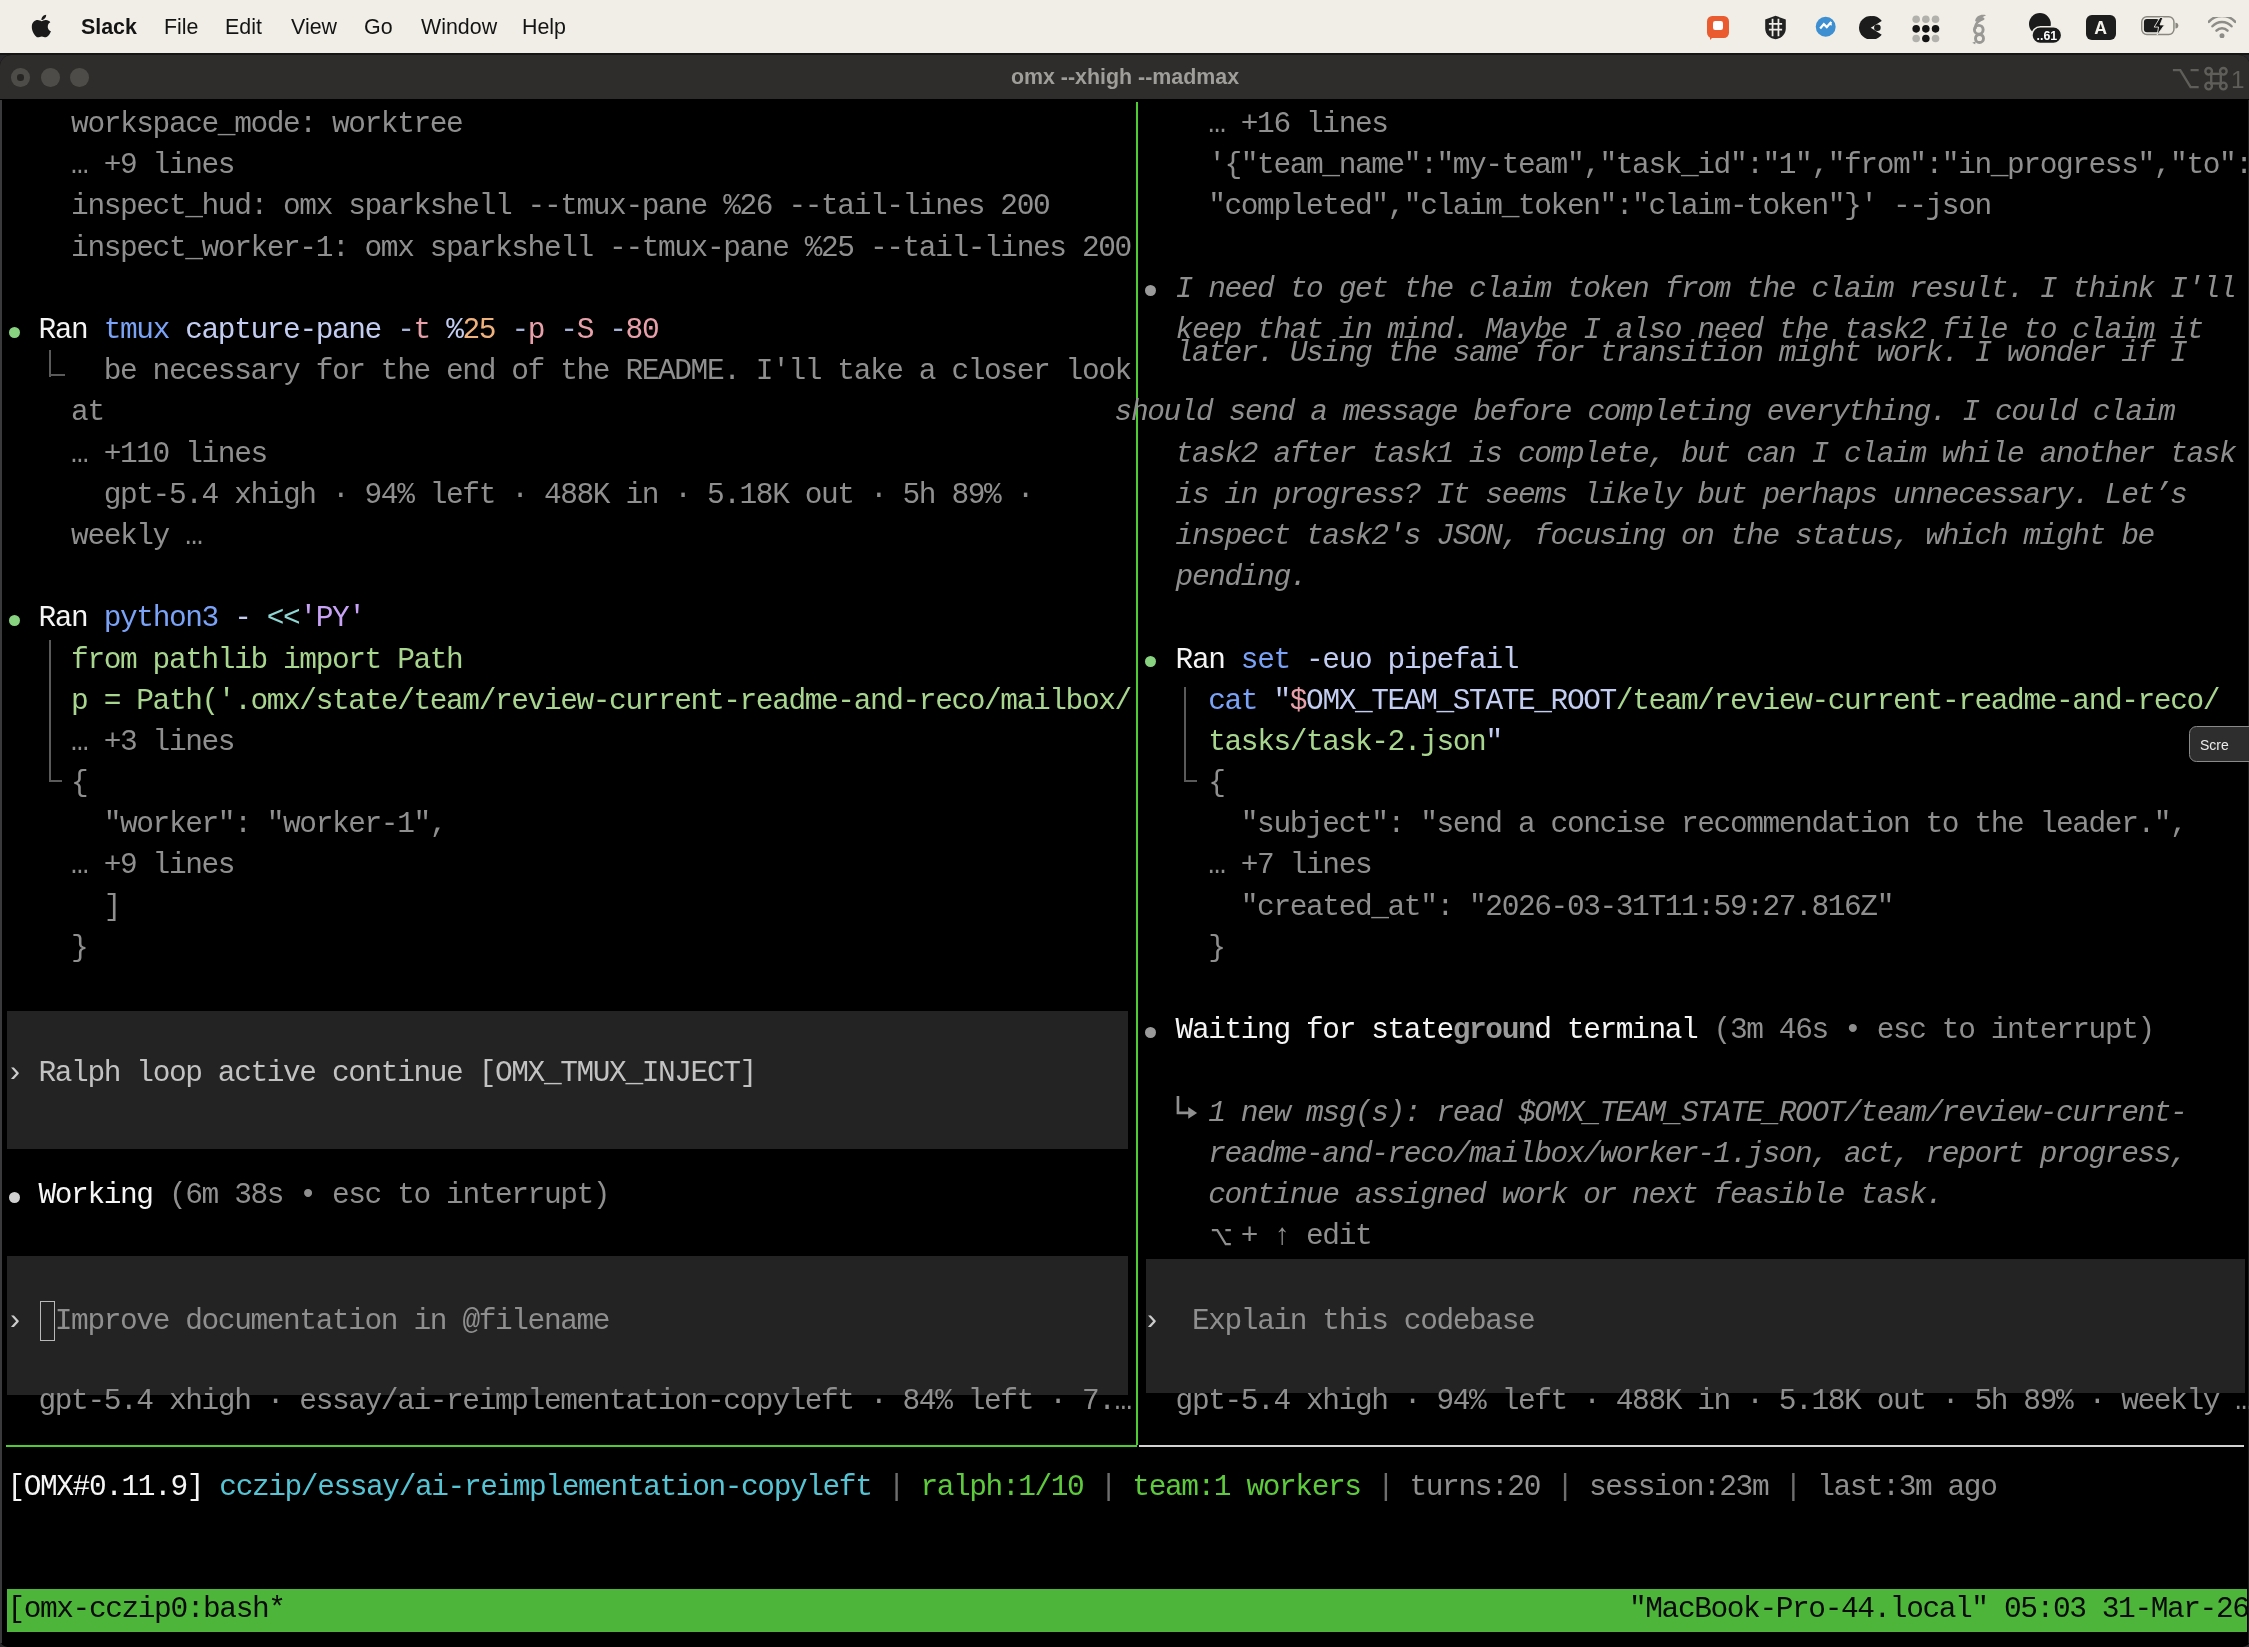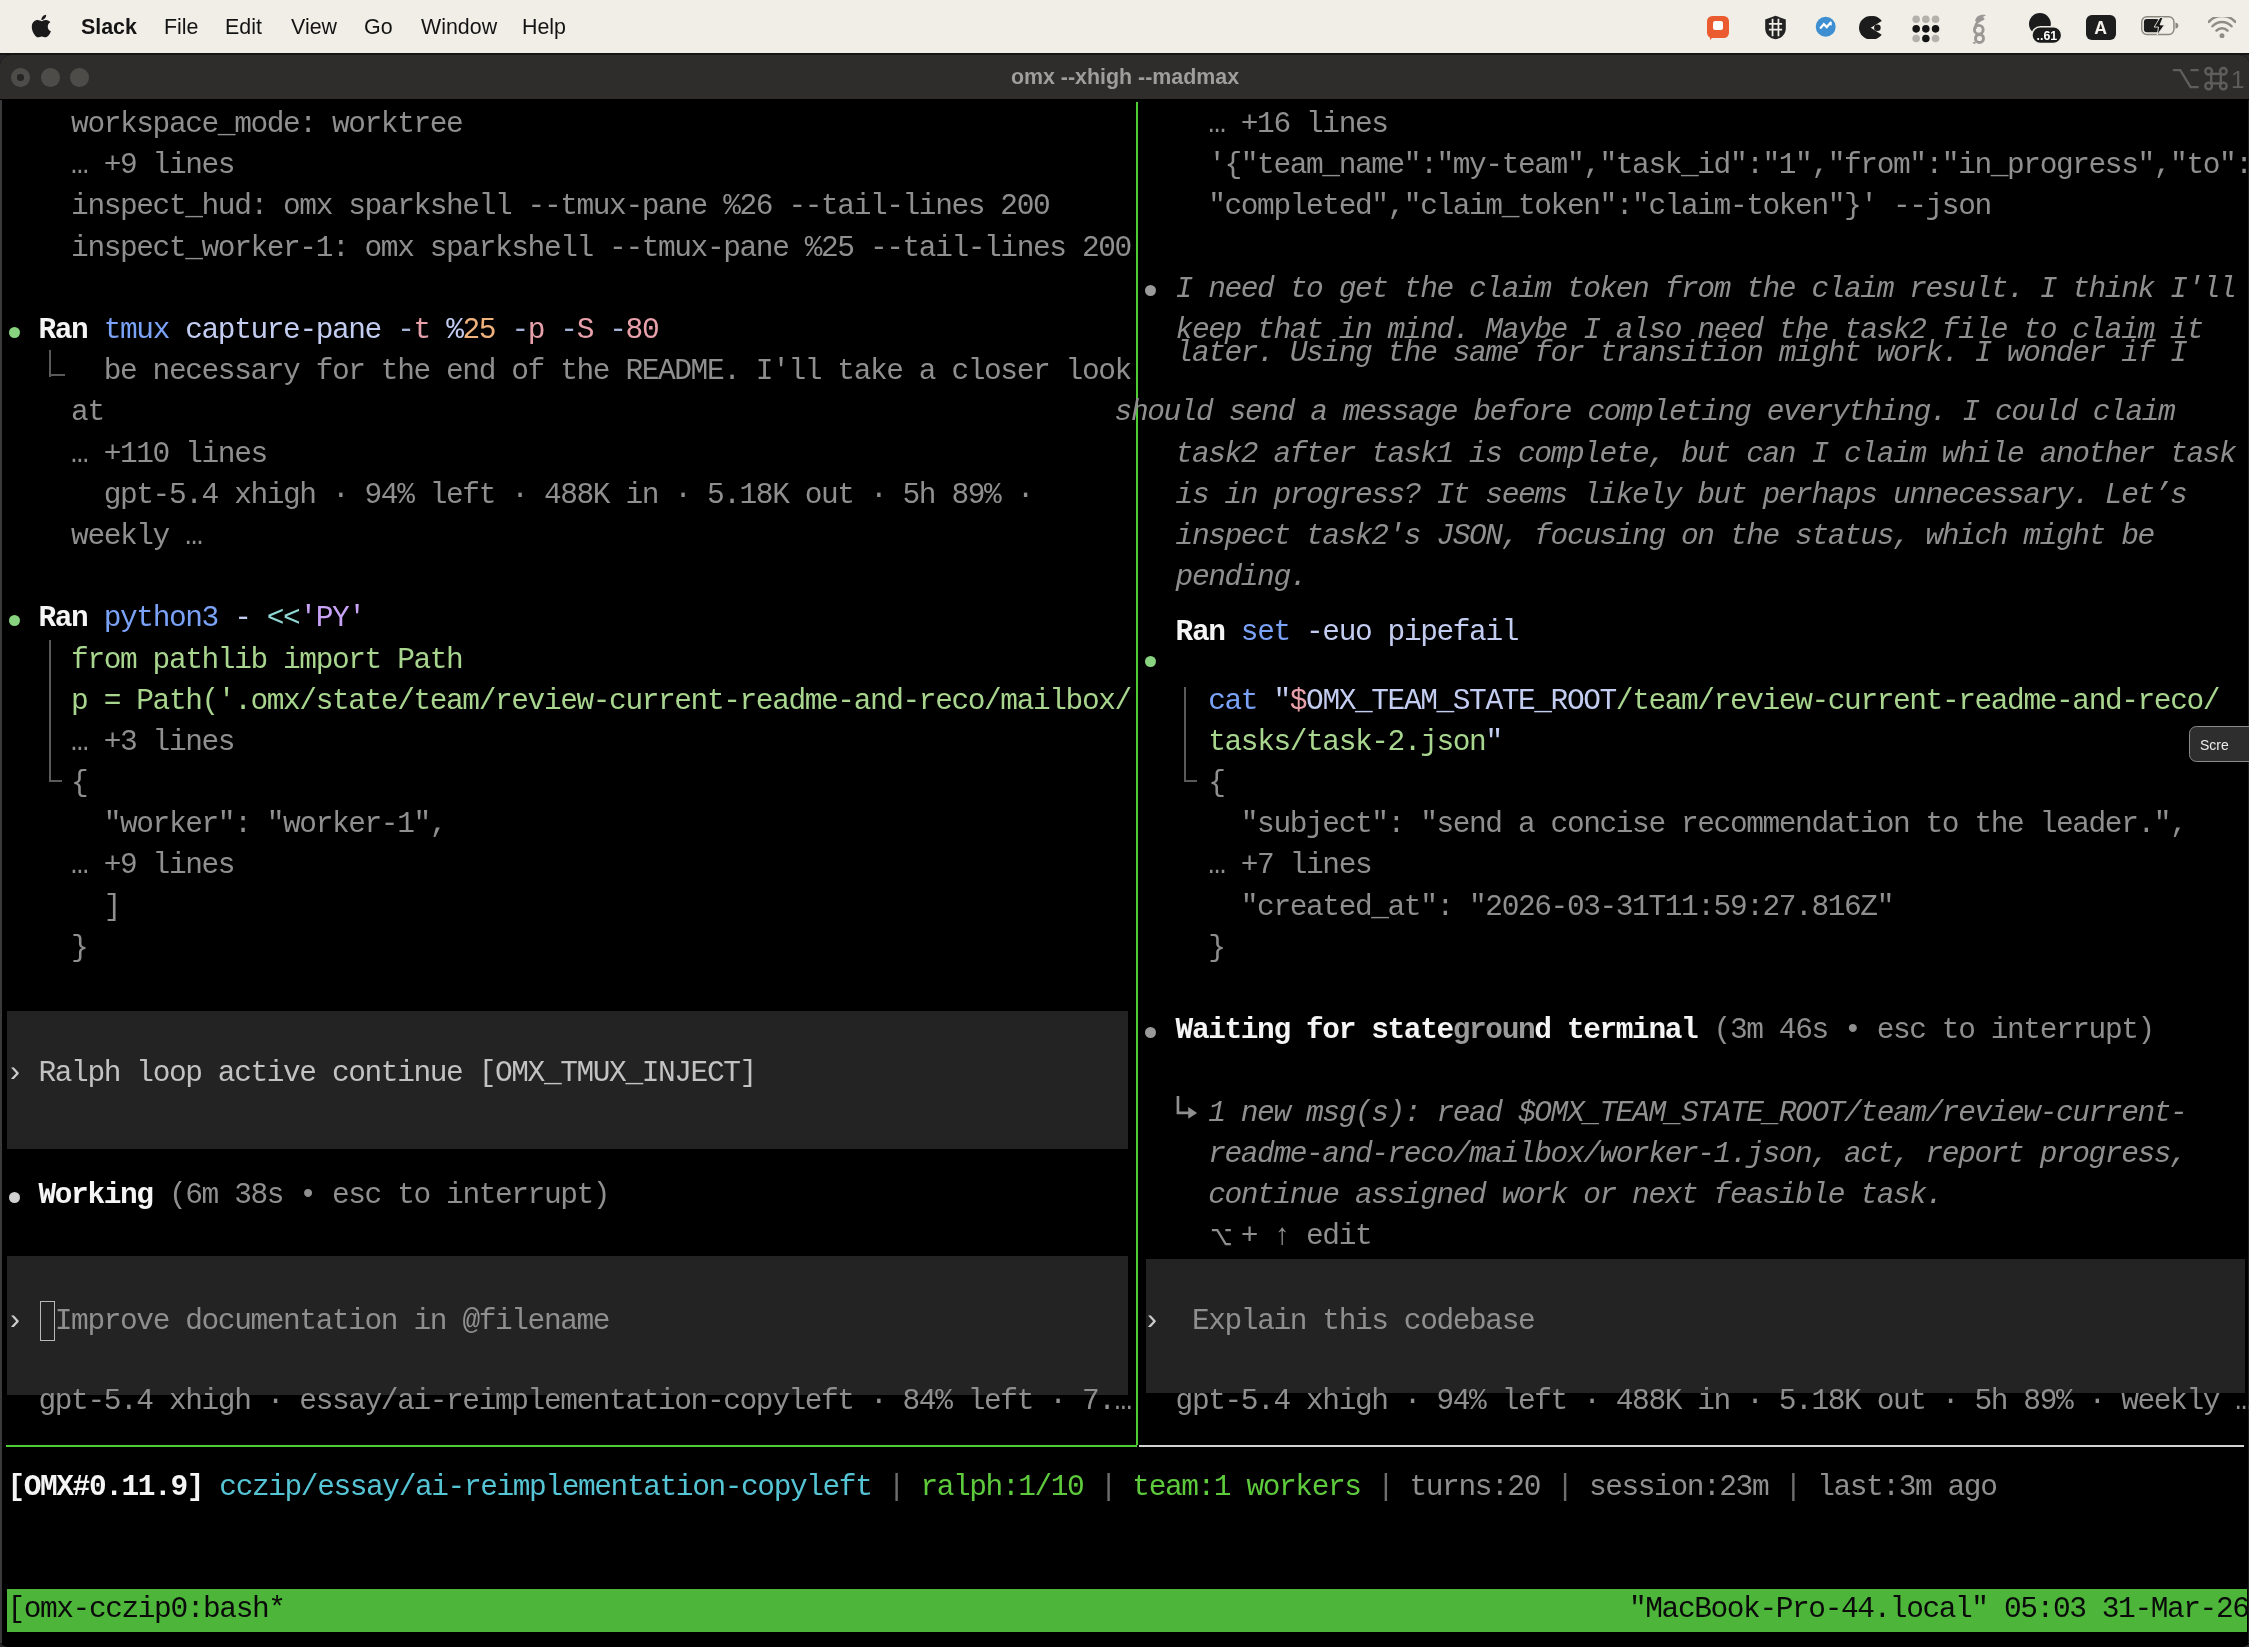--- a/index.html
+++ b/index.html
@@ -1,18 +1,18 @@
 <!DOCTYPE html>
 <html style="font-size:11.8px"><head><meta charset="utf-8"><style>
 html,body{margin:0;padding:0;background:#29282b;}
 #root{position:relative;width:2250px;height:1648px;overflow:hidden;background:#29282b;font-family:"Liberation Sans",sans-serif;}
 .mi{position:absolute;top:0;height:53px;line-height:55px;font-size:21.4px;color:#141414;white-space:pre;}
 .ln{position:absolute;height:41px;line-height:41px;white-space:pre;color:#8f8f8f;font-family:"Liberation Mono",monospace;font-size:29.5px;letter-spacing:-1.4px;text-align:right;}
 .g{color:#8f8f8f}.g2{color:#c2c2c2}.pr{color:#cccccc}
-.wb{color:#f5f5f5;font-weight:bold}.gb{color:#9a9a9a;font-weight:bold}
+.wb{color:#f5f5f5;font-weight:normal}.gb{color:#9a9a9a;font-weight:bold}
 .bl{color:#7aa2f7}.lv{color:#c3cdf2}.gr{color:#a9d68f}.pk{color:#e8a1aa}
 .or{color:#f0b27c}.da{color:#a5b3d8}.te{color:#8fd7d4}.vi{color:#c8a2f5}
 .cy{color:#55c4d4}.sg{color:#5ecb3d}.sep{color:#6e6e6e}
 .it{font-style:italic}
 </style></head><body>
 <div id="root">
 <div style="position:absolute;left:0;top:55px;width:2250px;height:1592px;background:#000;border-radius:11px 11px 7.4px 7.4px"></div>
 <div style="position:absolute;left:0px;top:100px;width:2.2px;height:1543px;background:#3a393c;"></div>
 <div style="position:absolute;left:2248px;top:100px;width:2.2px;height:1543px;background:#1f1f1f;"></div>
 <div style="position:absolute;left:0;top:55px;width:2250px;height:44px;background:#2e2d2b;border-radius:11px 11px 0 0"></div>
@@ -144,21 +144,21 @@
 <div style="position:absolute;left:1145px;top:285px;width:11px;height:11px;border-radius:50%;background:#9a9a9a"></div>
 <div class="ln" style="left:1143px;top:269px"><span class="g it">  I need to get the claim token from the claim result. I think I'll</span></div>
 <div class="ln" style="left:1143px;top:310px"><span class="g it">  keep that in mind. Maybe I also need the task2 file to claim it</span></div>
 <div class="ln" style="left:1143px;top:333px"><span class="g it">  later. Using the same for transition might work. I wonder if I</span></div>
 <div class="ln" style="left:1082px;top:392px"><span class="g it">  should send a message before completing everything. I could claim</span></div>
 <div class="ln" style="left:1143px;top:434px"><span class="g it">  task2 after task1 is complete, but can I claim while another task</span></div>
 <div class="ln" style="left:1143px;top:475px"><span class="g it">  is in progress? It seems likely but perhaps unnecessary. Let’s</span></div>
 <div class="ln" style="left:1143px;top:516px"><span class="g it">  inspect task2's JSON, focusing on the status, which might be</span></div>
 <div class="ln" style="left:1143px;top:557px"><span class="g it">  pending.</span></div>
 <div style="position:absolute;left:1145px;top:656px;width:11px;height:11px;border-radius:50%;background:#87d37f"></div>
-<div class="ln" style="left:1143px;top:612px">  <span class="wb">Ran</span> <span class="bl">set</span><span class="lv"> -euo pipefail</span></div>
+<div class="ln" style="left:1143px;top:640px">  <span class="wb">Ran</span> <span class="bl">set</span><span class="lv"> -euo pipefail</span></div>
 <div class="ln" style="left:1143px;top:681px">    <span class="bl">cat</span> <span class="lv">"</span><span class="pk">$</span><span class="lv">OMX_TEAM_STATE_ROOT</span><span class="gr">/team/review-current-readme-and-reco/</span></div>
 <div class="ln" style="left:1143px;top:722px">    <span class="gr">tasks/task-2.json</span><span class="lv">"</span></div>
 <div class="ln" style="left:1143px;top:763px"><span class="g">    {</span></div>
 <div class="ln" style="left:1143px;top:804px"><span class="g">      "subject": "send a concise recommendation to the leader.",</span></div>
 <div class="ln" style="left:1143px;top:845px"><span class="g">    … +7 lines</span></div>
 <div class="ln" style="left:1143px;top:887px"><span class="g">      "created_at": "2026-03-31T11:59:27.816Z"</span></div>
 <div class="ln" style="left:1143px;top:928px"><span class="g">    }</span></div>
 <div style="position:absolute;left:1184px;top:687px;width:1.8px;height:95px;background:#5a5a5a;"></div>
 <div style="position:absolute;left:1184px;top:780px;width:13.3px;height:1.8px;background:#5a5a5a;"></div>
 <div style="position:absolute;left:1145px;top:1027px;width:11px;height:11px;border-radius:50%;background:#9a9a9a"></div>

